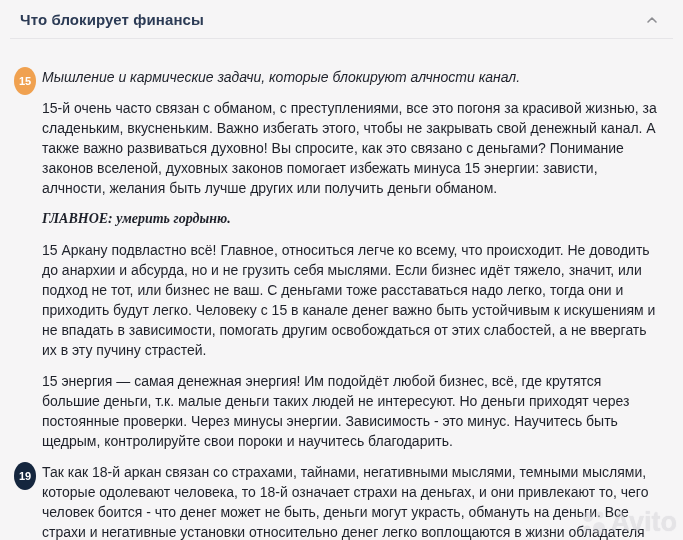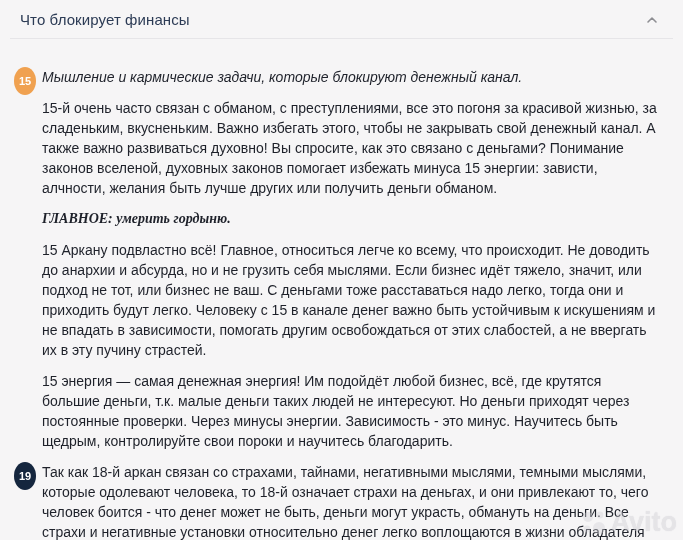--- a/index.html
+++ b/index.html
@@ -15,21 +15,21 @@
   
   .accordion-header {
     display: flex;
     align-items: center;
     justify-content: space-between;
     padding: 11px 24px 10px 20px;
     cursor: pointer;
   }
   .accordion-title {
     font-size: 15px;
-    font-weight: normal;
+    font-weight: bold;
     color: #2c3b55;
     letter-spacing: 0.1px;
   }
   .chevron { width: 14px; height: 14px; display: block; }
   .divider {
     height: 1px;
     background: #e6e5e8;
     margin: 0 10px;
   }
 
@@ -93,21 +93,21 @@
       <polyline points="3,9 7,5 11,9" stroke="#8e8e93" stroke-width="1.6" stroke-linecap="round" stroke-linejoin="round"></polyline>
     </svg>
   </span>
 </div>
 <div class="divider"></div>
 
 <div class="content">
 
   <div class="section">
     <span class="badge" style="background: rgb(240, 161, 80);">15</span>
-    <p class="lead">Мышление и кармические задачи, которые блокируют денежный канал.</p>
+    <p class="lead">Мышление и кармические задачи, которые блокируют алчности канал.</p>
     <p>15-й очень часто связан с обманом, с преступлениями, все это погоня за красивой жизнью, за сладеньким, вкусненьким. Важно избегать этого, чтобы не закрывать свой денежный канал. А также важно развиваться духовно! Вы спросите, как это связано с деньгами? Понимание законов вселеной, духовных законов помогает избежать минуса 15 энергии: зависти, алчности, желания быть лучше других или получить деньги обманом.</p>
     <p class="emphasis">ГЛАВНОЕ: умерить гордыню.</p>
     <p>15 Аркану подвластно всё! Главное, относиться легче ко всему, что происходит. Не доводить до анархии и абсурда, но и не грузить себя мыслями. Если бизнес идёт тяжело, значит, или подход не тот, или бизнес не ваш. С деньгами тоже расставаться надо легко, тогда они и приходить будут легко. Человеку с 15 в канале денег важно быть устойчивым к искушениям и не впадать в зависимости, помогать другим освобождаться от этих слабостей, а не ввергать их в эту пучину страстей.</p>
     <p>15 энергия — самая денежная энергия! Им подойдёт любой бизнес, всё, где крутятся большие деньги, т.к. малые деньги таких людей не интересуют. Но деньги приходят через постоянные проверки. Через минусы энергии. Зависимость - это минус. Научитесь быть щедрым, контролируйте свои пороки и научитесь благодарить.</p>
   </div>
 
   <div class="section">
     <span class="badge" style="background: rgb(21, 38, 62);">19</span>
     <p>Так как 18-й аркан связан со страхами, тайнами, негативными мыслями, темными мыслями, которые одолевают человека, то 18-й означает страхи на деньгах, и они привлекают то, чего человек боится - что денег может не быть, деньги могут украсть, обмануть на деньги. Все страхи и негативные установки относительно денег легко воплощаются в жизни обладателя 18 аркана.</p>
 

